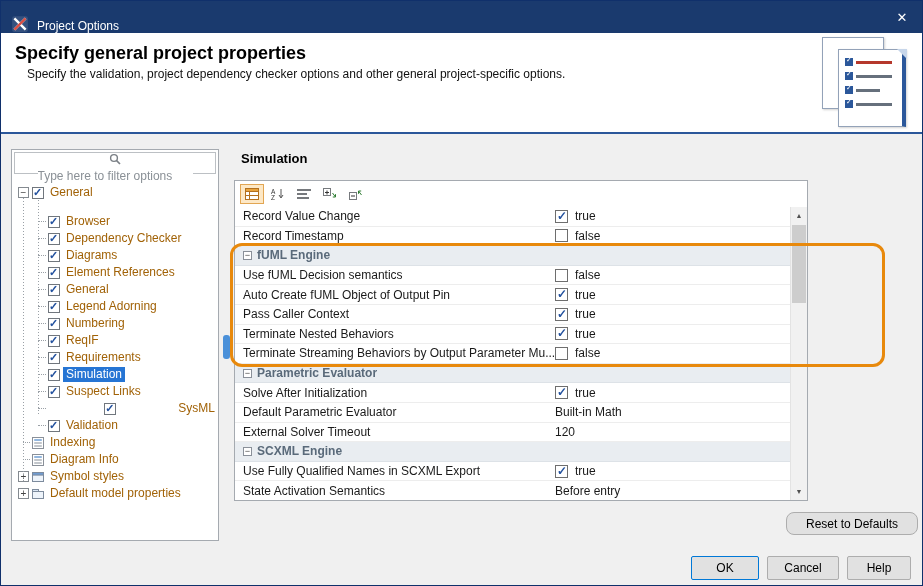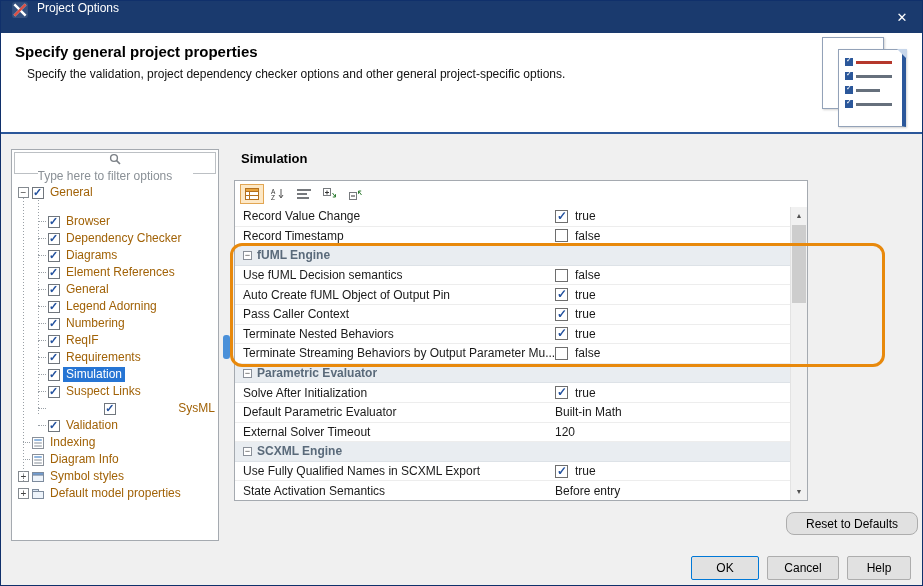--- a/index.html
+++ b/index.html
@@ -4,30 +4,30 @@
 <style>
   * { margin:0; padding:0; box-sizing:border-box; }
   html,body { background:#ffffff; }
   body { font-family:"Liberation Sans", sans-serif; }
 
   .dialog { position:relative; width:923px; height:586px; background:#f0f0f0;
             border:1px solid #10306b; overflow:hidden; }
 
   
   .titlebar { position:absolute; left:0; top:0; right:0; height:32px; background:#1a3a6e;
-              display:flex; align-items:flex-start; padding-left:10px; color:#fff; }
+              display:flex; align-items:flex-end; padding-left:10px; color:#fff; }
   .app-icon { width:18px; height:18px; margin-right:8px; display:inline-flex; }
   .win-title { font-size:12px; flex:1; }
   .close-btn { width:40px; height:32px; display:flex; align-items:center; justify-content:center;
                font-size:13px; color:#fff; cursor:default; }
 
   
   .header { position:absolute; left:0; top:32px; right:0; height:101px; background:#fff;
             border-bottom:2px solid #2b579a; }
-  .header-title { position:absolute; left:14px; top:10px; font-size:15px; font-weight:bold; color:#000; }
+  .header-title { position:absolute; left:14px; top:10px; font-size:18px; font-weight:bold; color:#000; }
   .header-sub { position:absolute; left:26px; top:34px; font-size:12px; color:#111; }
 
   .illus { position:absolute; right:12px; top:4px; width:92px; height:94px; }
   .page { position:absolute; background:#fff; border:1px solid #93a2b8;
           box-shadow:1px 1px 2px rgba(0,0,0,0.18); }
   .page.back { left:4px; top:0; width:62px; height:72px; }
   .page.front { left:20px; top:12px; width:68px; height:78px; border-right:4px solid #2b579a;
                 padding:8px 4px 0 6px; }
   .fold { position:absolute; top:-1px; right:-5px; width:0; height:0;
           border-top:10px solid #c7d6ea; border-left:10px solid transparent; }

